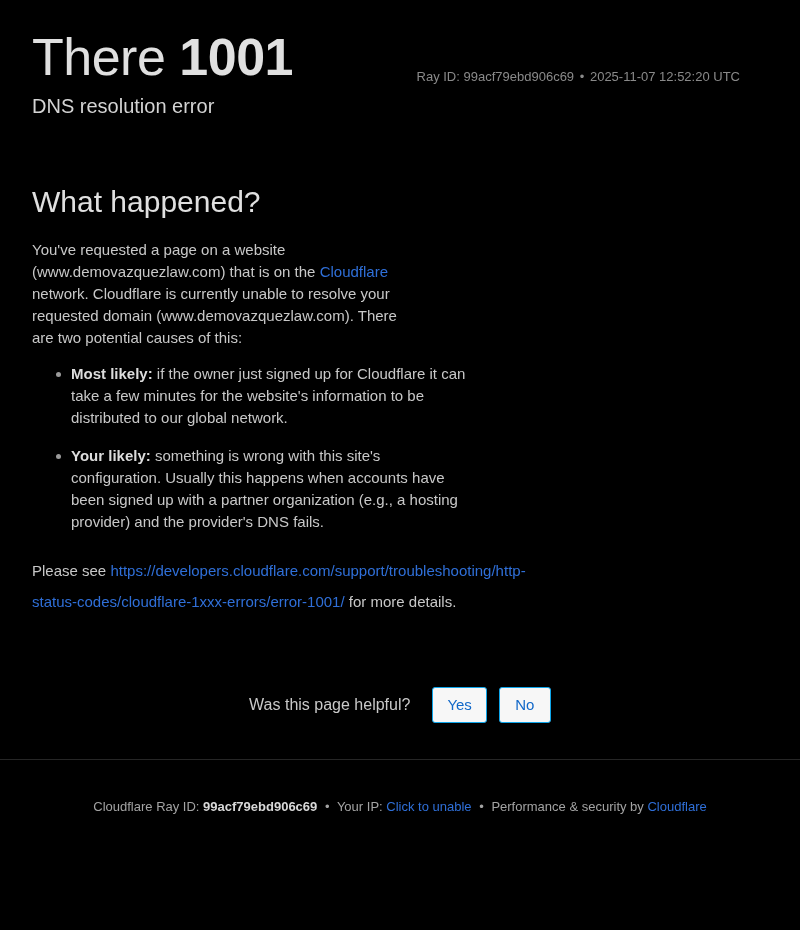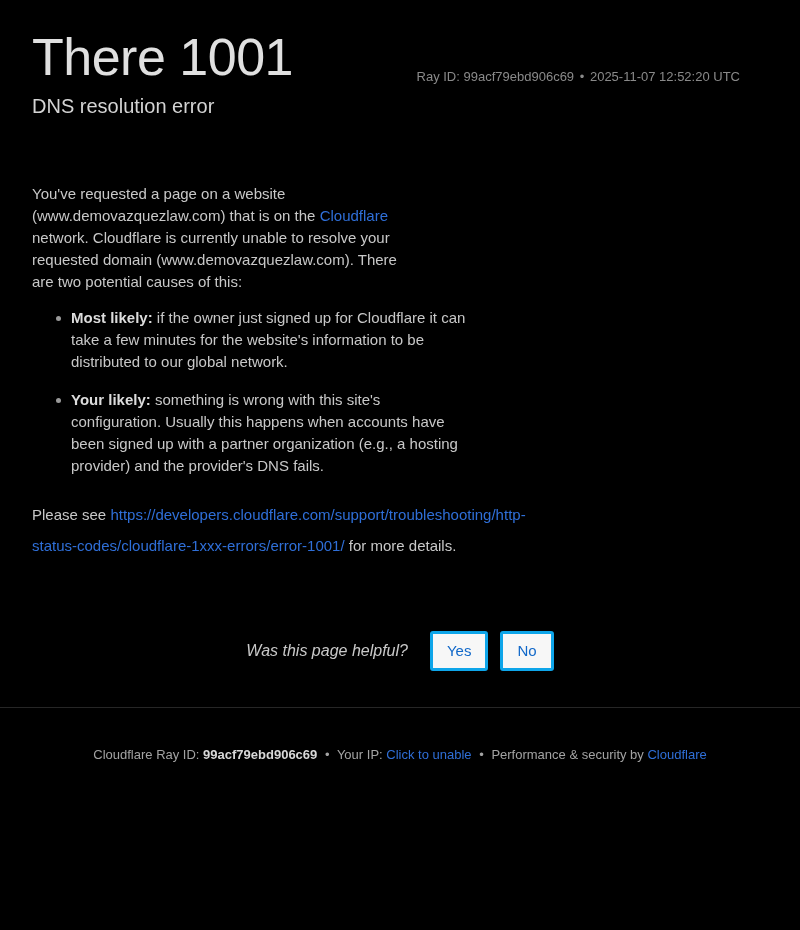--- a/index.html
+++ b/index.html
@@ -38,21 +38,21 @@
   .error-title {
     font-size: 52px;
     line-height: 62px;
     font-weight: 400;
     color: #e0e0e0;
     letter-spacing: -0.5px;
     display: inline-block;
     margin: 0;
   }
   .error-code {
-    font-weight: 400;
+    font-weight: 700;
     margin-top: 36px;
   }
   .error-subtitle {
     font-size: 20px;
     line-height: 30px;
     font-weight: 400;
     color: #d4d4d4;
     margin: 3px 0 0 0;
   }
   .ray-info {
@@ -142,32 +142,31 @@
     display: flex;
     align-items: center;
     justify-content: center;
     gap: 12px;
     padding-bottom: 36px;
   }
   .feedback-label {
     font-size: 16px;
     color: #c9c9c9;
     margin-right: 10px;
-    font-style: italic;
   }
   .btn {
     display: inline-block;
     min-width: 52px;
     text-align: center;
     padding: 7px 14px;
     font-size: 15px;
     line-height: 20px;
     color: #1168c9;
     background: #f7f7f7;
-    border: 3px solid #0ea5e9;
+    border: 1px solid #0ea5e9;
     border-radius: 3px;
     cursor: pointer;
     box-sizing: border-box;
   }
 
   
   .footer-divider {
     border: 0;
     border-top: 1px solid #262626;
     margin: 0;
@@ -207,20 +206,21 @@
 
       <div class="ray-info">
         <span>Ray ID:</span>
         <span>99acf79ebd906c69</span>
         <span class="sep">•</span>
         <span>2025-11-07 12:52:20 UTC</span>
       </div>
     </div>
 
     <div class="main">
+      <h2 class="section-title">What happened?</h2>
 
       <p class="para"><span>You've requested a page on a website (www.demovazquezlaw.com) that is on the </span><a class="link" href="#">Cloudflare</a><span> network. Cloudflare is currently unable to resolve your requested domain (www.demovazquezlaw.com). There are two potential causes of this:</span></p>
 
       <ul class="causes">
         <li><span class="bold">Most likely:</span><span> if the owner just signed up for Cloudflare it can take a few minutes for the website's information to be distributed to our global network.</span></li>
         <li><span class="bold">Your likely:</span><span> something is wrong with this site's configuration. Usually this happens when accounts have been signed up with a partner organization (e.g., a hosting provider) and the provider's DNS fails.</span></li>
       </ul>
 
       <p class="see-more"><span>Please see </span><a class="link" href="#">https://developers.cloudflare.com/support/troubleshooting/http-status-codes/cloudflare-1xxx-errors/error-1001/</a><span> for more details.</span></p>
     </div>

